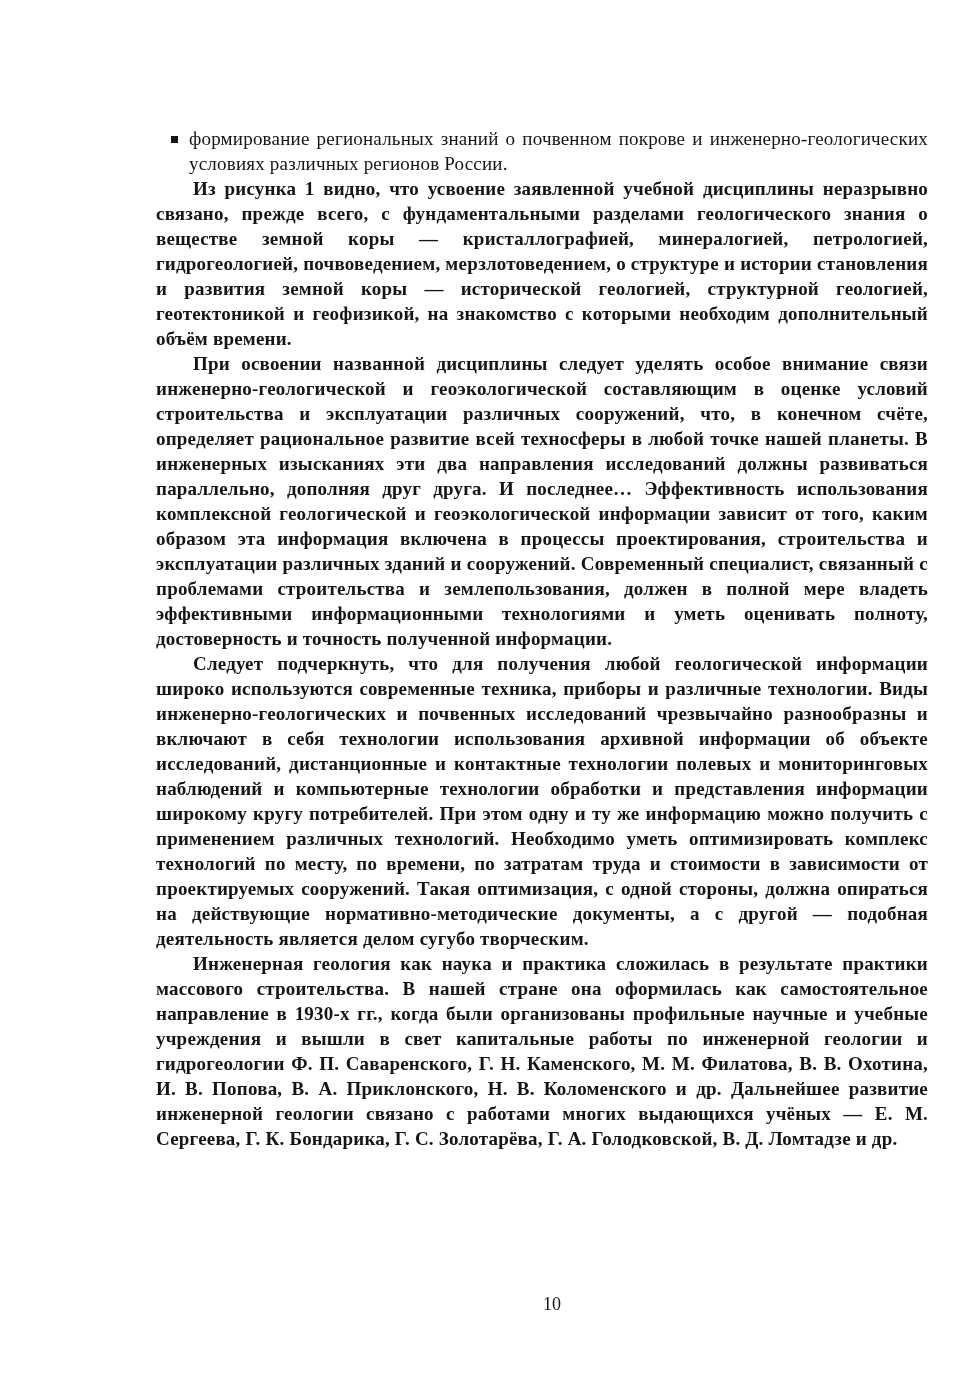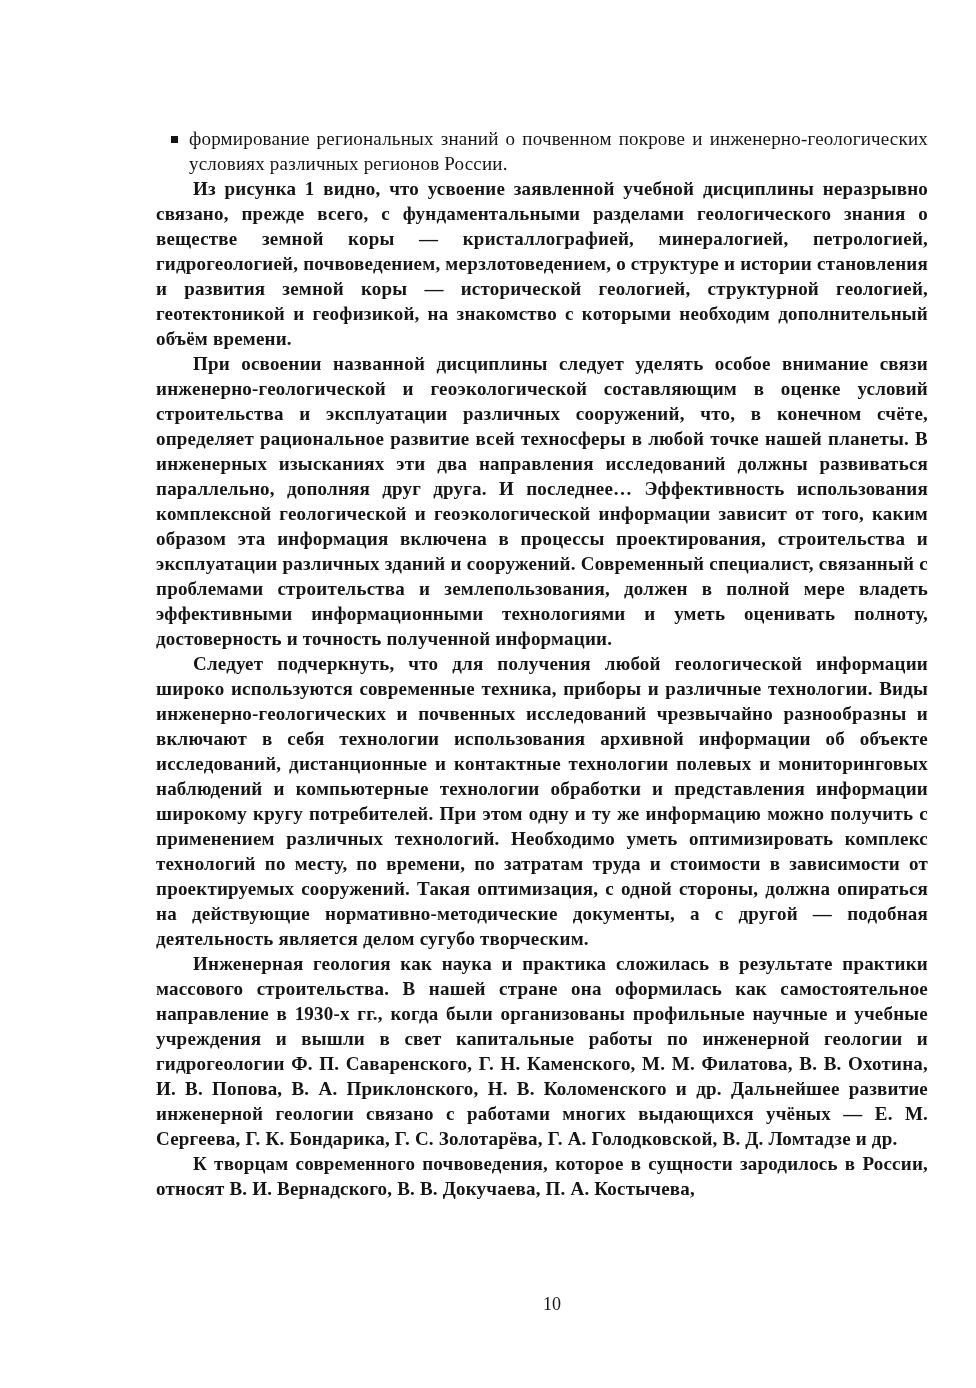--- a/index.html
+++ b/index.html
@@ -75,18 +75,17 @@
       <span class="bullet-marker-cell">
         <span class="bullet-square"></span>
       </span>
       <span class="bullet-text">формирование региональных знаний о почвенном покрове и инженерно-геологических условиях различных регионов России.</span>
     </div>
 
     <p class="para">Из рисунка 1 видно, что усвоение заявленной учебной дисциплины неразрывно связано, прежде всего, с фундаментальными разделами геологического знания о веществе земной коры — кристаллографией, минералогией, петрологией, гидрогеологией, почвоведением, мерзлотоведением, о структуре и истории становления и развития земной коры — исторической геологией, структурной геологией, геотектоникой и геофизикой, на знакомство с которыми необходим дополнительный объём времени.</p>
     <p class="para">При освоении названной дисциплины следует уделять особое внимание связи инженерно-геологической и геоэкологической составляющим в оценке условий строительства и эксплуатации различных сооружений, что, в конечном счёте, определяет рациональное развитие всей техносферы в любой точке нашей планеты. В инженерных изысканиях эти два направления исследований должны развиваться параллельно, дополняя друг друга. И последнее… Эффективность использования комплексной геологической и геоэкологической информации зависит от того, каким образом эта информация включена в процессы проектирования, строительства и эксплуатации различных зданий и сооружений. Современный специалист, связанный с проблемами строительства и землепользования, должен в полной мере владеть эффективными информационными технологиями и уметь оценивать полноту, достоверность и точность полученной информации.</p>
     <p class="para">Следует подчеркнуть, что для получения любой геологической информации широко используются современные техника, приборы и различные технологии. Виды инженерно-геологических и почвенных исследований чрезвычайно разнообразны и включают в себя технологии использования архивной информации об объекте исследований, дистанционные и контактные технологии полевых и мониторинговых наблюдений и компьютерные технологии обработки и представления информации широкому кругу потребителей. При этом одну и ту же информацию можно получить с применением различных технологий. Необходимо уметь оптимизировать комплекс технологий по месту, по времени, по затратам труда и стоимости в зависимости от проектируемых сооружений. Такая оптимизация, с одной стороны, должна опираться на действующие нормативно-методические документы, а с другой — подобная деятельность является делом сугубо творческим.</p>
     <p class="para">Инженерная геология как наука и практика сложилась в результате практики массового строительства. В нашей стране она оформилась как самостоятельное направление в 1930-х гг., когда были организованы профильные научные и учебные учреждения и вышли в свет капитальные работы по инженерной геологии и гидрогеологии Ф. П. Саваренского, Г. Н. Каменского, М. М. Филатова, В. В. Охотина, И. В. Попова, В. А. Приклонского, Н. В. Коломенского и др. Дальнейшее развитие инженерной геологии связано с работами многих выдающихся учёных — Е. М. Сергеева, Г. К. Бондарика, Г. С. Золотарёва, Г. А. Голодковской, В. Д. Ломтадзе и др.</p>
-    <p class="para">К творцам современного почвоведения, которое в сущности зародилось в России, относят В. И. Вернадского, В. В. Докучаева, П. А. Костычева,</p>
 
   </div>
 
   <div class="page-number">10</div>
 </div>
 
 </body></html>

